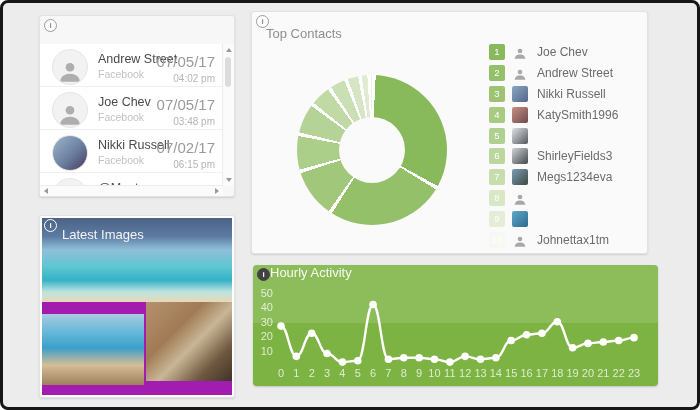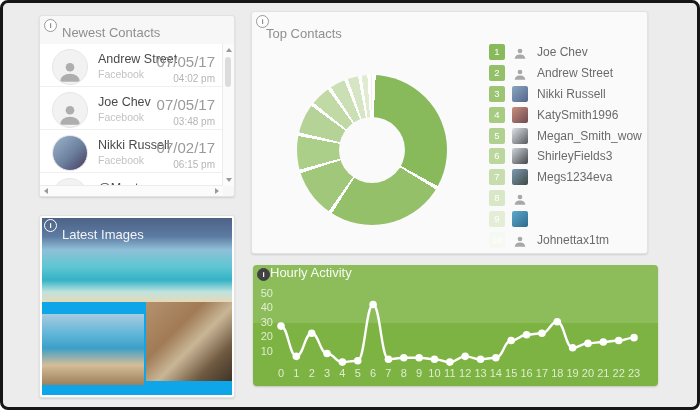--- a/index.html
+++ b/index.html
@@ -58,21 +58,21 @@
   .tc-avatar.p2{background:linear-gradient(135deg,#8aa7c0,#54648c);}
   .tc-avatar.p3{background:linear-gradient(135deg,#c98f7d,#6e4a52);}
   .tc-avatar.p4{background:linear-gradient(135deg,#dfe3e8,#55585e);}
   .tc-avatar.p5{background:linear-gradient(135deg,#cfd4d8,#43464b);}
   .tc-avatar.p6{background:linear-gradient(135deg,#7e9bb3,#3e4a44);}
   .tc-avatar.p8{background:linear-gradient(135deg,#5fa8c9,#2e6a8e);}
   .tc-name{font-size:12px;color:#6b6b6b;margin-left:9px;white-space:nowrap;}
 
   
   .li-panel{left:36px;top:212px;width:196px;height:183px;background:#fff;}
-  .collage{position:absolute;inset:2px;background:#0ea5e9;overflow:hidden;}
+  .collage{position:absolute;inset:2px;background:#a21caf;overflow:hidden;}
   .img{position:absolute;}
   .img-top{left:0;top:0;right:0;height:84px;
     background:linear-gradient(180deg,#4d6286 0%,#5d7ba2 22%,#8fc0d8 38%,#5ec6d2 58%,#35b2c6 74%,#bfe3de 88%,#e6d9b8 100%);}
   .collage-title{position:absolute;left:20px;top:9px;font-size:13px;color:#f5f5f5;}
   .img-bl{left:0;top:96px;width:102px;bottom:10px;
     background:linear-gradient(180deg,#a8cbe0 0%,#5cb4d6 30%,#3d9fc9 48%,#d4bd97 72%,#9d7f5c 100%);}
   .img-br{left:104px;top:84px;right:0;bottom:14px;
     background:linear-gradient(135deg,#b5916e 0%,#a07b55 35%,#c9b696 55%,#6f5940 78%,#3f3428 100%);}
 
   
@@ -83,23 +83,20 @@
   .ha-title{position:absolute;left:17px;top:0;font-size:13px;color:rgba(255,255,255,0.92);}
   .ha-svg{position:absolute;left:0;top:0;}
 </style>
 </head>
 <body>
 
 <div class="frame">
 
   <div class="panel nc-panel">
     <span class="info-dot info-light">i</span>
-    <div class="nc-head">
-      <span class="panel-title">Newest Contacts</span>
-    </div>
     <div class="nc-list">
       <div class="nc-row">
         <span class="avatar">
           <svg viewBox="0 0 24 24">
               <circle cx="12" cy="8.5" r="4" fill="#aeaeae"></circle>
               <path d="M3 22c0-5 4.2-7.5 9-7.5s9 2.5 9 7.5z" fill="#aeaeae"></path>
             </svg>
         </span>
         <span class="nc-meta">
           <span class="nc-name">Andrew Street</span>
@@ -197,21 +194,20 @@
         <span class="tc-name">Nikki Russell</span>
       </div>
       <div class="tc-row">
         <span class="rank-badge" style="background: rgb(166, 203, 129);">4</span>
         <span class="tc-avatar photo p3"></span>
         <span class="tc-name">KatySmith1996</span>
       </div>
       <div class="tc-row">
         <span class="rank-badge" style="background: rgb(176, 208, 143);">5</span>
         <span class="tc-avatar photo p4"></span>
-        <span class="tc-name">Megan_Smith_wow</span>
       </div>
       <div class="tc-row">
         <span class="rank-badge" style="background: rgb(188, 215, 158);">6</span>
         <span class="tc-avatar photo p5"></span>
         <span class="tc-name">ShirleyFields3</span>
       </div>
       <div class="tc-row">
         <span class="rank-badge" style="background: rgb(200, 221, 174);">7</span>
         <span class="tc-avatar photo p6"></span>
         <span class="tc-name">Megs1234eva</span>

